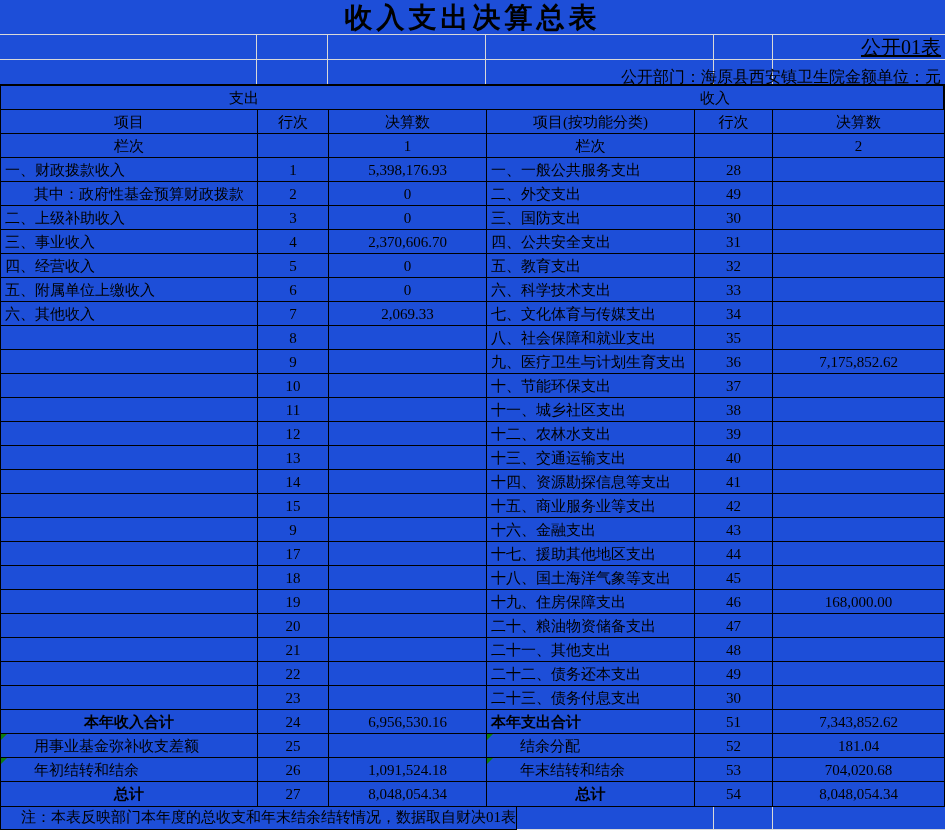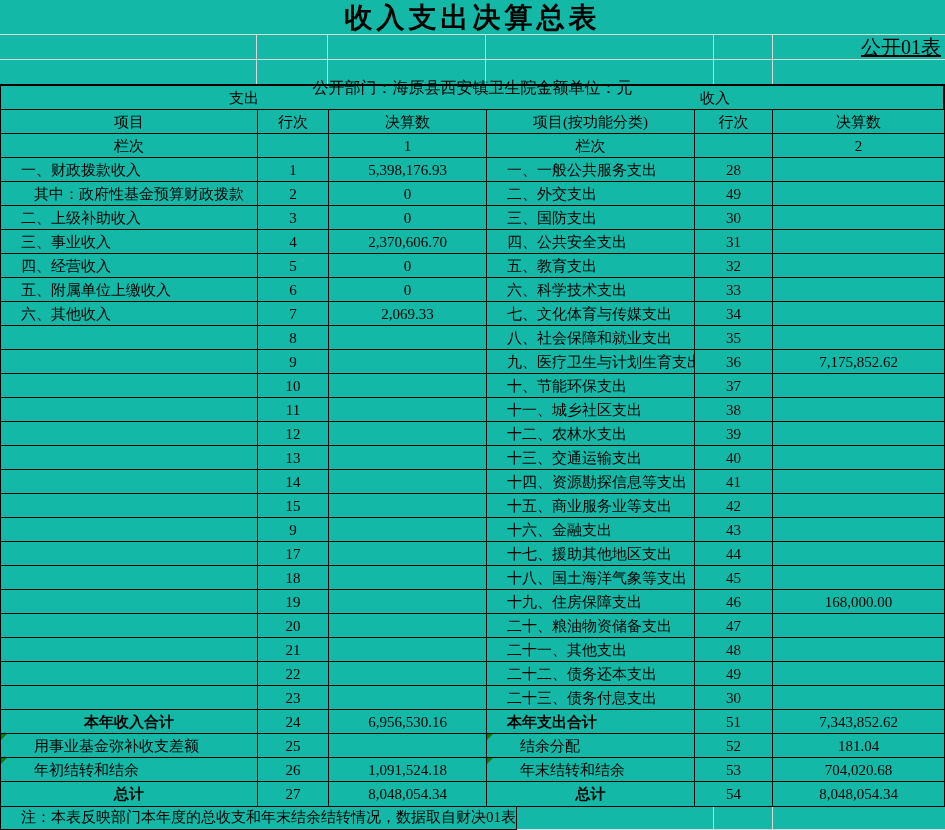--- a/index.html
+++ b/index.html
@@ -1,48 +1,48 @@
 <!DOCTYPE html>
 <html><head>
 <meta charset="utf-8">
 <style>
   html,body{margin:0;padding:0;background:#fff;}
   .page{
-    position:relative;width:945px;height:830px;background:#14b8a6;color:#000;
+    position:relative;width:945px;height:830px;background:#1d4ed8;color:#000;
     font-family:"Liberation Serif","DejaVu Serif",serif;overflow:hidden;
   }
   .title{
     position:absolute;top:0;left:0;width:945px;height:34px;
     text-align:center;font-size:28px;font-weight:bold;line-height:36px;letter-spacing:4px;
   }
   .meta1{
     position:absolute;top:34px;left:0;width:941px;height:25px;line-height:26px;
     text-align:right;font-size:20px;padding-right:20px;text-decoration:underline;
   }
   .meta2{
     position:absolute;top:59px;left:0;width:937px;height:39px;line-height:26px;
-    font-size:16px;display:flex;justify-content:center;padding:16px 4px;
+    font-size:16px;display:flex;justify-content:flex-end;padding:5px 4px;
   }
   .gline{position:absolute;background:#d9d9d9;}
   .table-wrap{
     position:absolute;top:84px;left:0;width:945px;box-sizing:border-box;
     border:1px solid #000;border-top:2px solid #000;
   }
   .grid{display:grid;grid-template-columns:257px 71px 158px 208px 78px 171px;grid-auto-rows:24px;}
   .cell{
     box-sizing:border-box;border-right:1px solid #000;border-bottom:1px solid #000;
     font-size:15px;display:flex;align-items:center;position:relative;
     white-space:nowrap;overflow:hidden;line-height:24px;
   }
   .span3{grid-column:span 3;}
   .lastcol{border-right:none;}
   .lastrow{border-bottom:none;}
   .center{justify-content:center;text-align:center;}
   .bold{font-weight:bold;}
-  .item{padding-left:20px;}
+  .item{padding-left:4px;}
   .indent{padding-left:33px;}
   .flag{
     position:absolute;top:0;left:0;width:0;height:0;
     border-top:6px solid #0e7d0e;border-right:6px solid transparent;
   }
   .note-row{position:absolute;top:807px;left:0;width:945px;height:23px;}
   .note-cell{
     position:absolute;top:0;left:0;width:517px;height:23px;box-sizing:border-box;
     border:1px solid #000;border-top:none;font-size:15px;line-height:21px;
     padding-left:20px;white-space:nowrap;overflow:hidden;

